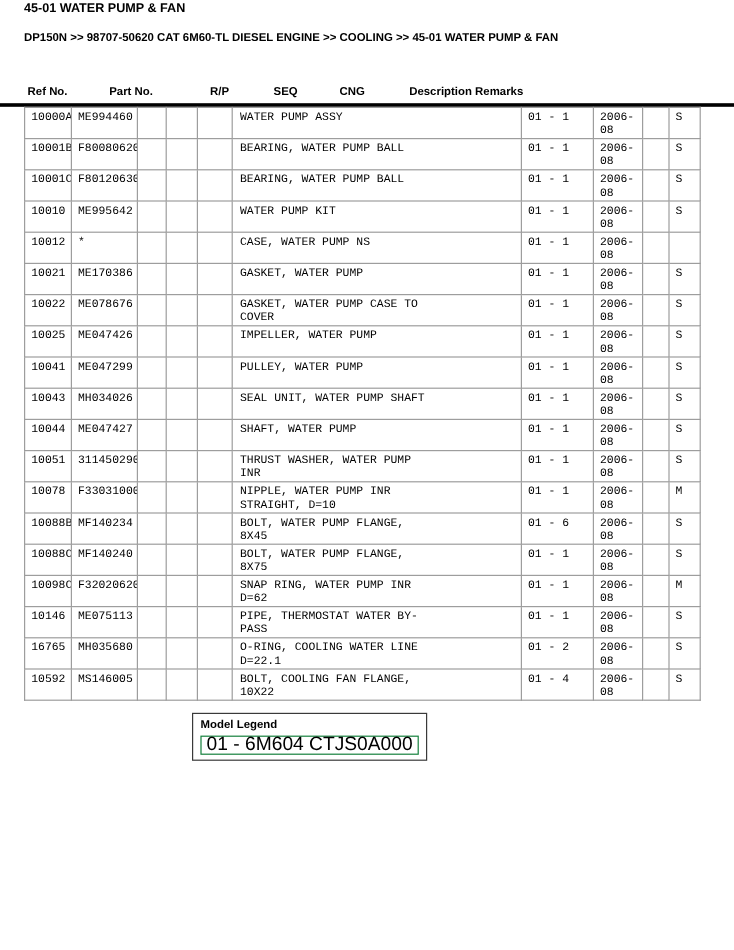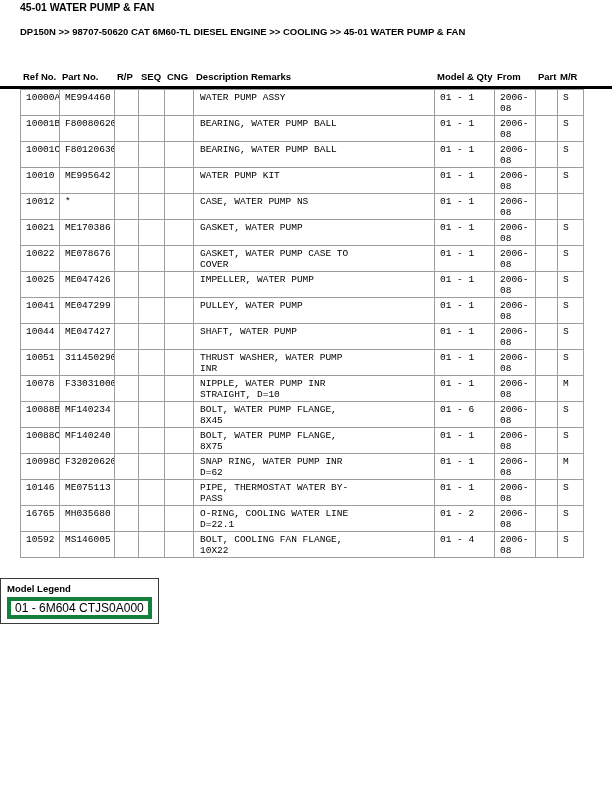--- a/index.html
+++ b/index.html
@@ -29,20 +29,21 @@
   
   .col-headers {
     margin-left: 20px;
     margin-top: 33px;
     width: 563px;
     display: grid;
     grid-template-columns: 39px 55px 24px 26px 29px 241px 60px 41px 22px 26px;
     font-size: 9.5px;
     font-weight: bold;
     line-height: 12px;
+    gap: 29px;
   }
   .col-headers > div { padding-left: 3px; white-space: nowrap; }
 
   .thick-rule {
     margin-top: 3px;
     width: 612px;
     height: 3px;
     background: #000;
   }
 
@@ -60,38 +61,38 @@
     padding: 2px 4px 1px 5px;
     vertical-align: top;
     white-space: pre-line;
     overflow: hidden;
   }
   table.parts td.c-desc { padding-left: 6px; }
 
   .legend-wrap {
     width: 516px;
     display: flex;
-    justify-content: flex-start;
-    margin-top: 20px;
+    justify-content: center;
+    margin-top: 10px;
   }
   .legend-box {
     border: 1px solid #3a3a3a;
     padding: 4px 6px 4px 6px;
     min-width: 120px;
     background: #fff;
   }
   .legend-title {
     font-size: 9.5px;
     font-weight: bold;
     line-height: 11px;
     margin-bottom: 3px;
   }
   .legend-entry {
-    border: 4px solid #15803d;
-    font-size: 12px;
+    border: 1px solid #15803d;
+    font-size: 16px;
     line-height: 12px;
     padding: 1px 4px;
     white-space: nowrap;
   }
 </style>
 </head>
 <body>
 
 <div class="page">
 
@@ -242,20 +243,32 @@
       <td class="c-rp"></td>
       <td class="c-seq"></td>
       <td class="c-cng"></td>
       <td class="c-desc">PULLEY, WATER PUMP</td>
       <td class="c-mq">01 - 1</td>
       <td class="c-from">2006-08</td>
       <td class="c-upto"></td>
       <td class="c-mr">S</td>
     </tr>
 
+    <tr>
+      <td class="c-ref">10043</td>
+      <td class="c-part">MH034026</td>
+      <td class="c-rp"></td>
+      <td class="c-seq"></td>
+      <td class="c-cng"></td>
+      <td class="c-desc">SEAL UNIT, WATER PUMP SHAFT</td>
+      <td class="c-mq">01 - 1</td>
+      <td class="c-from">2006-08</td>
+      <td class="c-upto"></td>
+      <td class="c-mr">S</td>
+    </tr>
 
     <tr>
       <td class="c-ref">10044</td>
       <td class="c-part">ME047427</td>
       <td class="c-rp"></td>
       <td class="c-seq"></td>
       <td class="c-cng"></td>
       <td class="c-desc">SHAFT, WATER PUMP</td>
       <td class="c-mq">01 - 1</td>
       <td class="c-from">2006-08</td>

